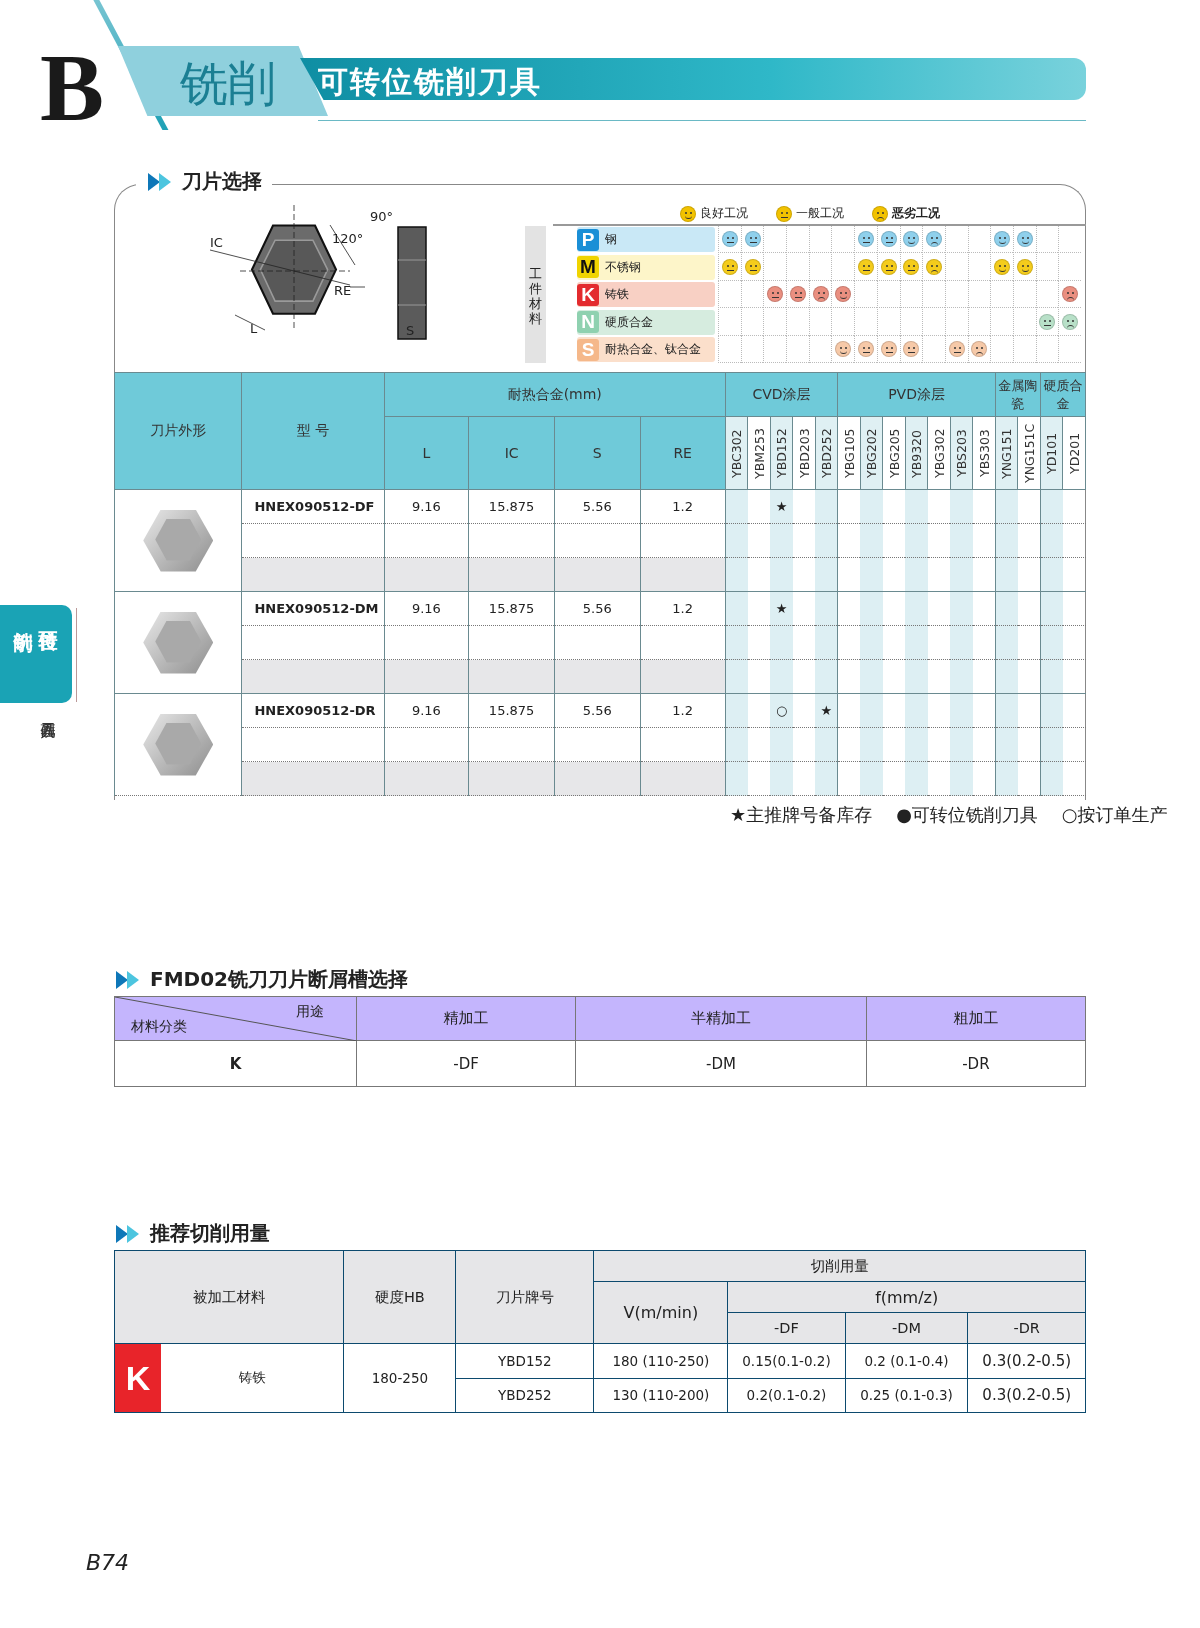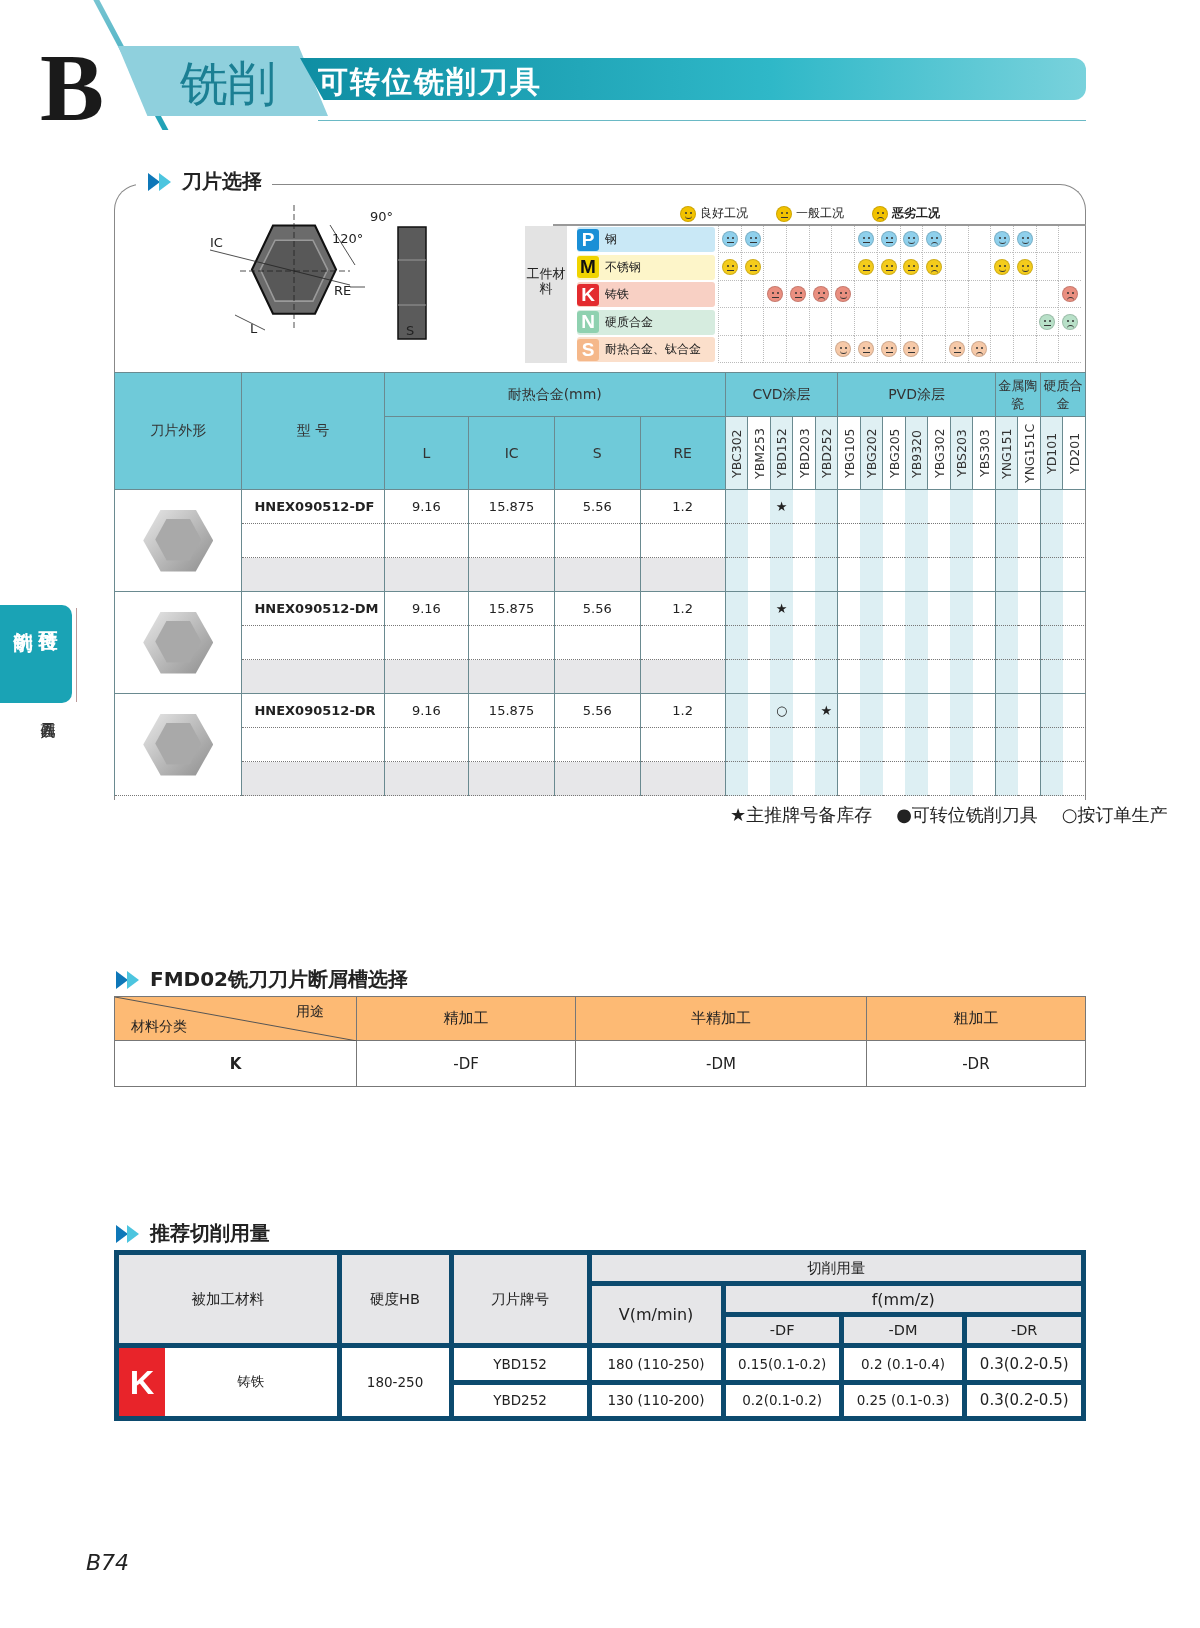--- a/index.html
+++ b/index.html
@@ -28,21 +28,21 @@
   .diagram { left: 200px; top: 205px; width: 245px; height: 150px; }
   
   .legend { left: 680px; top: 205px; font-size: 12px; display: flex; gap: 28px; }
   .legend span { display: flex; align-items: center; gap: 4px; }
   .face { display: inline-block; width: 16px; height: 16px; border-radius: 50%; position: relative; border: 1px solid rgba(0,0,0,0.15); }
   .face::before { content: ""; position: absolute; left: 4px; top: 5px; width: 2px; height: 2px; background: #333; box-shadow: 5px 0 0 #333; border-radius: 50%; }
   .face::after { content: ""; position: absolute; left: 4px; width: 7px; height: 3px; }
   .face.good::after { top: 8px; border-bottom: 1.5px solid #333; border-radius: 0 0 6px 6px; }
   .face.neutral::after { top: 10px; border-bottom: 1.5px solid #333; height: 0; }
   .face.bad::after { top: 10px; border-top: 1.5px solid #333; border-radius: 6px 6px 0 0; }
-  .mat-vlabel { left: 525px; top: 226px; width: 42px; height: 137px; background: #e3e3e3; font-size: 13px; line-height: 15px; text-align: center; padding-top: 40px; }
+  .mat-vlabel { left: 525px; top: 226px; width: 21px; height: 137px; background: #e3e3e3; font-size: 13px; line-height: 15px; text-align: center; padding-top: 40px; }
   .mat-row { position: absolute; left: 577px; height: 27px; display: flex; align-items: center; }
   .mat-lbl { width: 138px; height: 25px; border-radius: 3px; display: flex; align-items: center; gap: 6px; font-size: 12px; }
   .mat-badge { width: 22px; height: 22px; border-radius: 3px; color: #fff; font-weight: bold; font-size: 19px; display: flex; align-items: center; justify-content: center; font-family: "Liberation Sans", sans-serif; }
   .mat-cells { position: absolute; left: 141px; top: 0; display: flex; }
   .mat-cell { width: 22.7px; height: 27px; border-left: 1px dotted #bbb; border-bottom: 1px dotted #bbb; display: flex; align-items: center; justify-content: center; }
   .mat-topline { left: 553px; top: 224px; width: 533px; height: 2px; background: #999; }
   
   table { border-collapse: collapse; }
   .main-tbl { position: absolute; left: 114px; top: 372px; width: 972px; font-size: 14px; }
   .main-tbl th, .main-tbl td { border: 1px solid #6a8a90; text-align: center; }
@@ -56,27 +56,27 @@
   .main-tbl td.g { border-left: none; border-right: none; width: 22.7px; }
   .main-tbl td.g.tint { background: #ddeff3; }
   .main-tbl td.g.grp { border-left: 1px solid #6a8a90; }
   .main-tbl td.shape { background: #fff; }
   .insert-img { width: 70px; height: 62px; margin: 0 auto; background: linear-gradient(135deg,#e9e9e9,#8d8d8d); clip-path: polygon(25% 0,75% 0,100% 50%,75% 100%,25% 100%,0 50%); position: relative; }
   .insert-img::after { content: ""; position: absolute; left: 12px; top: 9px; right: 12px; bottom: 11px; background: #a9a9a9; clip-path: polygon(25% 0,75% 0,100% 50%,75% 100%,25% 100%,0 50%); }
   .footnote { left: 730px; top: 803px; font-size: 18px; display: flex; gap: 24px; }
   
   .fmd-tbl { position: absolute; left: 114px; top: 996px; width: 972px; font-size: 15px; }
   .fmd-tbl th, .fmd-tbl td { border: 1px solid #777; text-align: center; }
-  .fmd-tbl th { background: #fdba74; font-weight: normal; height: 44px; }
+  .fmd-tbl th { background: #c4b5fd; font-weight: normal; height: 44px; }
   .fmd-tbl td { height: 46px; }
   .diag-cell { position: relative; background: #bde6ee linear-gradient(to top right, transparent calc(50% - 0.6px), #555 50%, transparent calc(50% + 0.6px)); }
   .diag-cell { background: #bde6ee; }
   
   .cut-tbl { position: absolute; left: 114px; top: 1250px; width: 972px; font-size: 14.5px; }
-  .cut-tbl th, .cut-tbl td { border: 5px solid #0c4a6e; text-align: center; }
+  .cut-tbl th, .cut-tbl td { border: 1px solid #0c4a6e; text-align: center; }
   .cut-tbl th { background: #e6e6e8; font-weight: normal; height: 31px; }
   .cut-tbl td { height: 34px; font-size: 13.5px; }
   .k-badge { width: 46px; height: 68px; background: #e8242a; color: #fff; font-weight: bold; font-size: 34px; display: flex; align-items: center; justify-content: center; font-family: "Liberation Sans", sans-serif; }
   
   .side-tab { left: 0; top: 605px; width: 72px; height: 98px; background: #1aa3b5; border-radius: 0 10px 10px 0; color: #fff; font-weight: bold; font-size: 19px; line-height: 21px; display: flex; flex-direction: row-reverse; justify-content: center; gap: 4px; padding-top: 12px; }
   .side-tab .col { writing-mode: vertical-rl; }
   .side-line { left: 76px; top: 608px; width: 1px; height: 94px; background: #b99; }
   .side-sub { left: 38px; top: 712px; writing-mode: vertical-rl; font-size: 15px; color: #333; }
   .page-no { left: 86px; top: 1550px; font-size: 22px; font-style: italic; color: #222; }
 </style>

